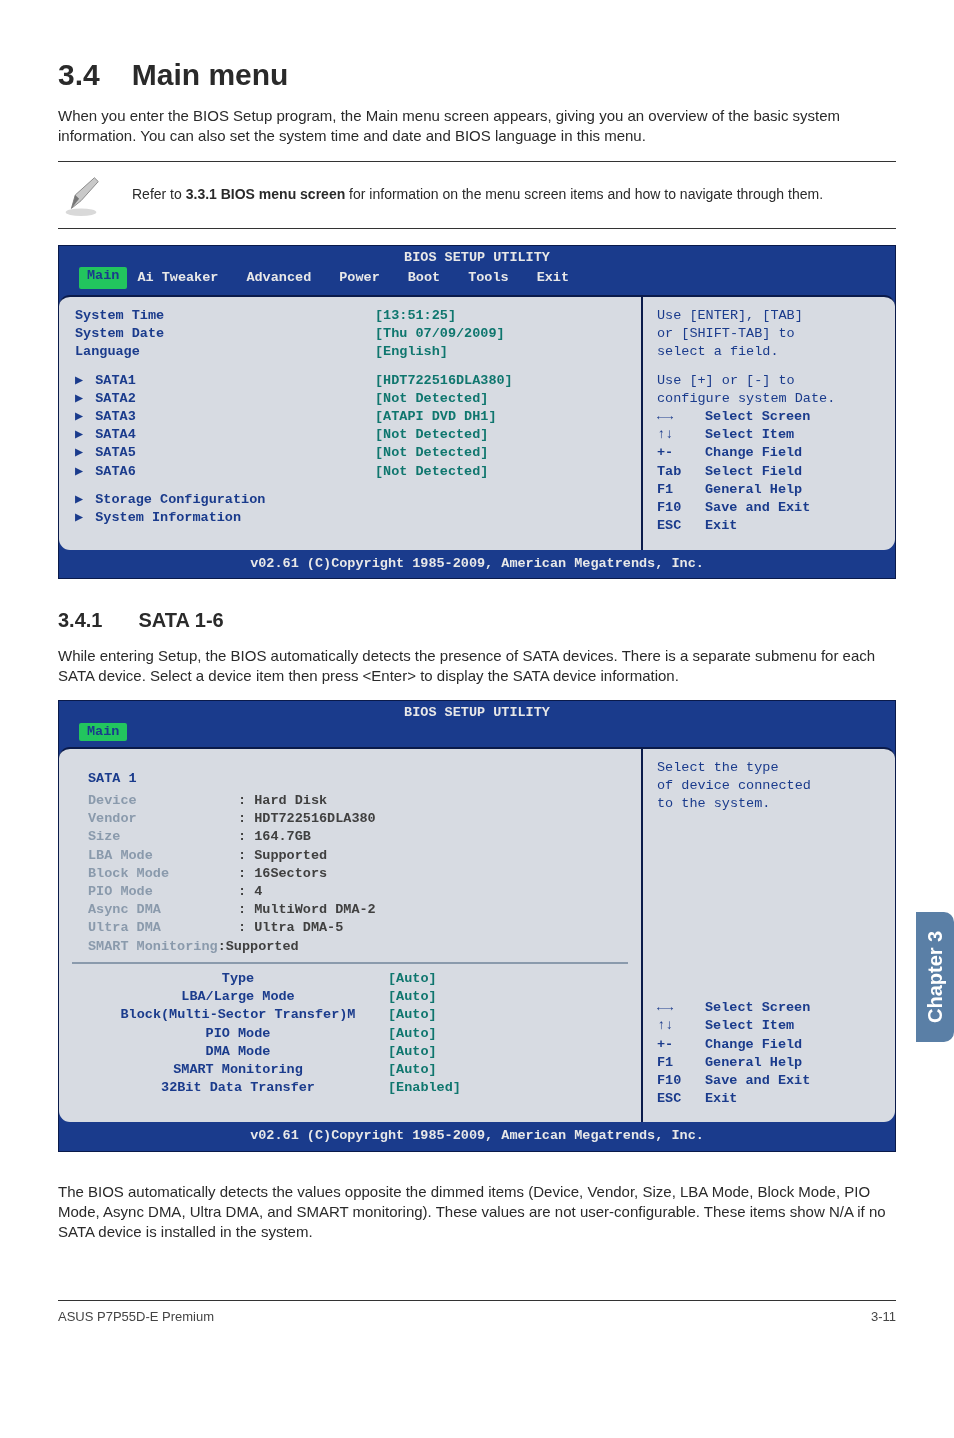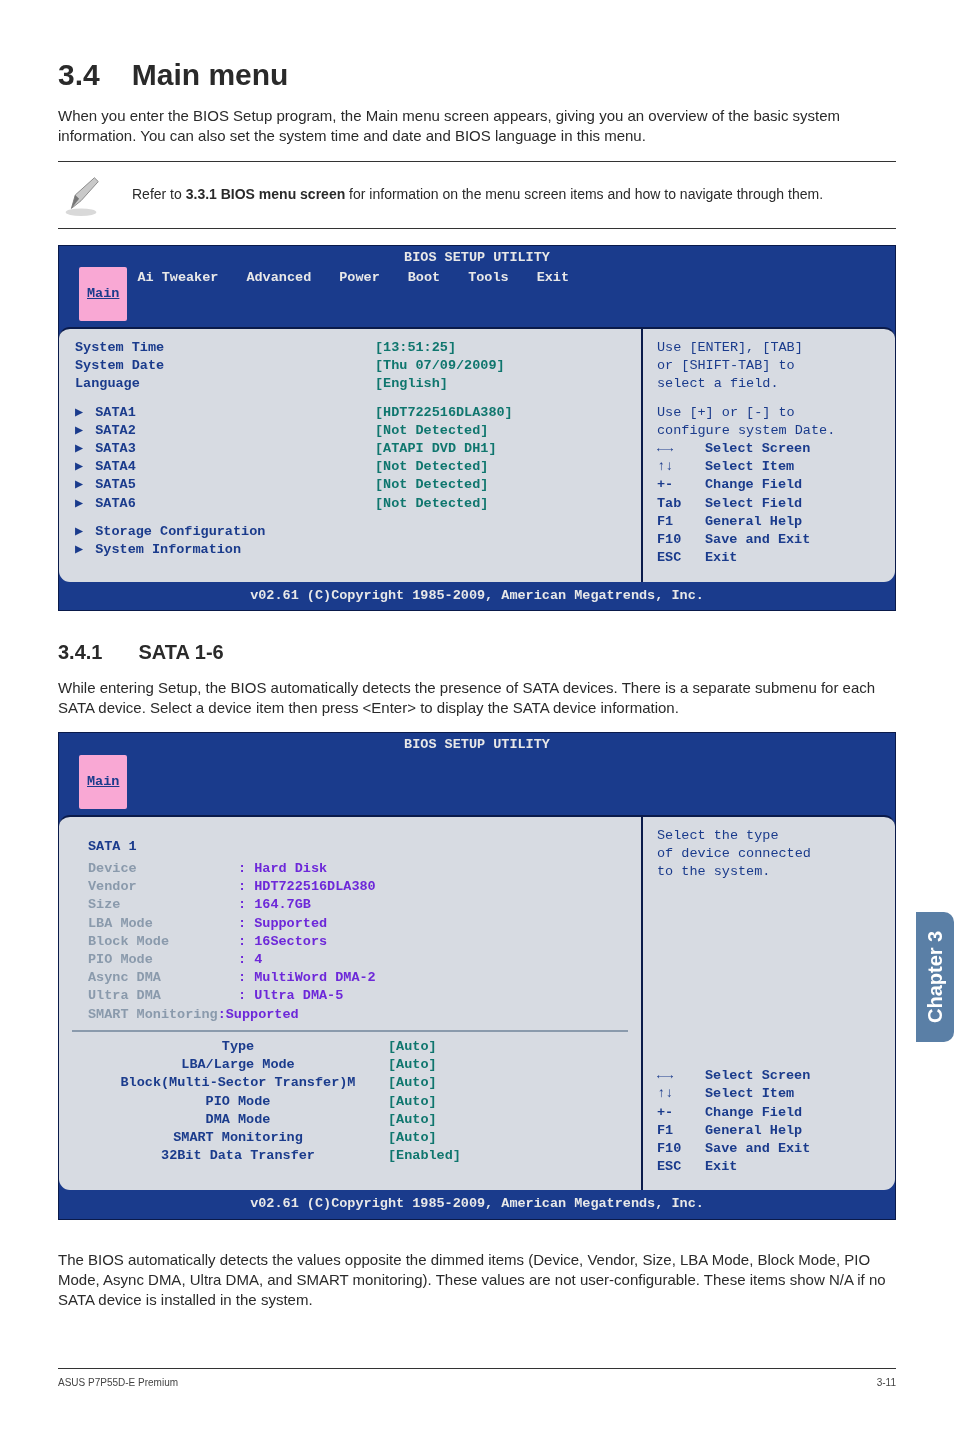--- a/index.html
+++ b/index.html
@@ -79,25 +79,24 @@
     display: flex;
     padding: 0 20px 6px 20px;
     gap: 0;
     color: #e8e8e8;
     font-weight: bold;
   }
   .bios-tabs span {
     padding: 2px 18px 2px 10px;
   }
   .bios-tabs span.active {
-    background: #f9a8d4;
+    background: #22c55e;
     color: #1a3b8c;
     border-radius: 2px;
-    padding: 18px 8px;
-    text-decoration: underline;
+    padding: 0 8px;
   }
   .bios-body {
     display: flex;
     background: #d7dbe2;
     border-top: 2px solid #0a1a4a;
     border-radius: 11px;
   }
   .bios-left {
     flex: 1;
     padding: 10px 16px 14px 16px;
@@ -107,21 +106,21 @@
     width: 252px;
     padding: 10px 14px 14px 14px;
     display: flex;
     flex-direction: column;
     justify-content: space-between;
   }
   .bios-row { display: flex; }
   .bios-row .lbl { width: 300px; color: #1a3b8c; font-weight: bold; }
   .bios-row .lbl.dim { color: #8a9aac; }
   .bios-row .val { color: #0f766e; font-weight: bold; }
-  .bios-row .val.dim { color: #6d28d9; }
+  .bios-row .val.dim { color: #404040; }
   .tri { color: #1a3b8c; font-weight: bold; margin-right: 4px; }
   .bios-help-top { color: #1a3b8c; font-weight: normal; }
   .bios-help-keys { color: #1a3b8c; font-weight: bold; }
   .bios-help-keys .k { display: flex; }
   .bios-help-keys .k .kk { width: 48px; }
   .bios-footer {
     text-align: center;
     color: #e8e8e8;
     font-weight: bold;
     padding: 5px 0;
@@ -141,21 +140,21 @@
     margin-bottom: 4px;
   }
   .gap8 { height: 10px; }
 
   .page-footer {
     border-top: 1px solid #333;
     margin: 24px 58px 0 58px;
     padding-top: 8px;
     display: flex;
     justify-content: space-between;
-    font-size: 10px;
+    font-size: 13px;
     color: #444;
   }
 </style>
 </head>
 <body>
 
 <div class="page">
 
   <h1 class="sec-title">
     <span class="num">3.4</span><span>Main menu</span>

